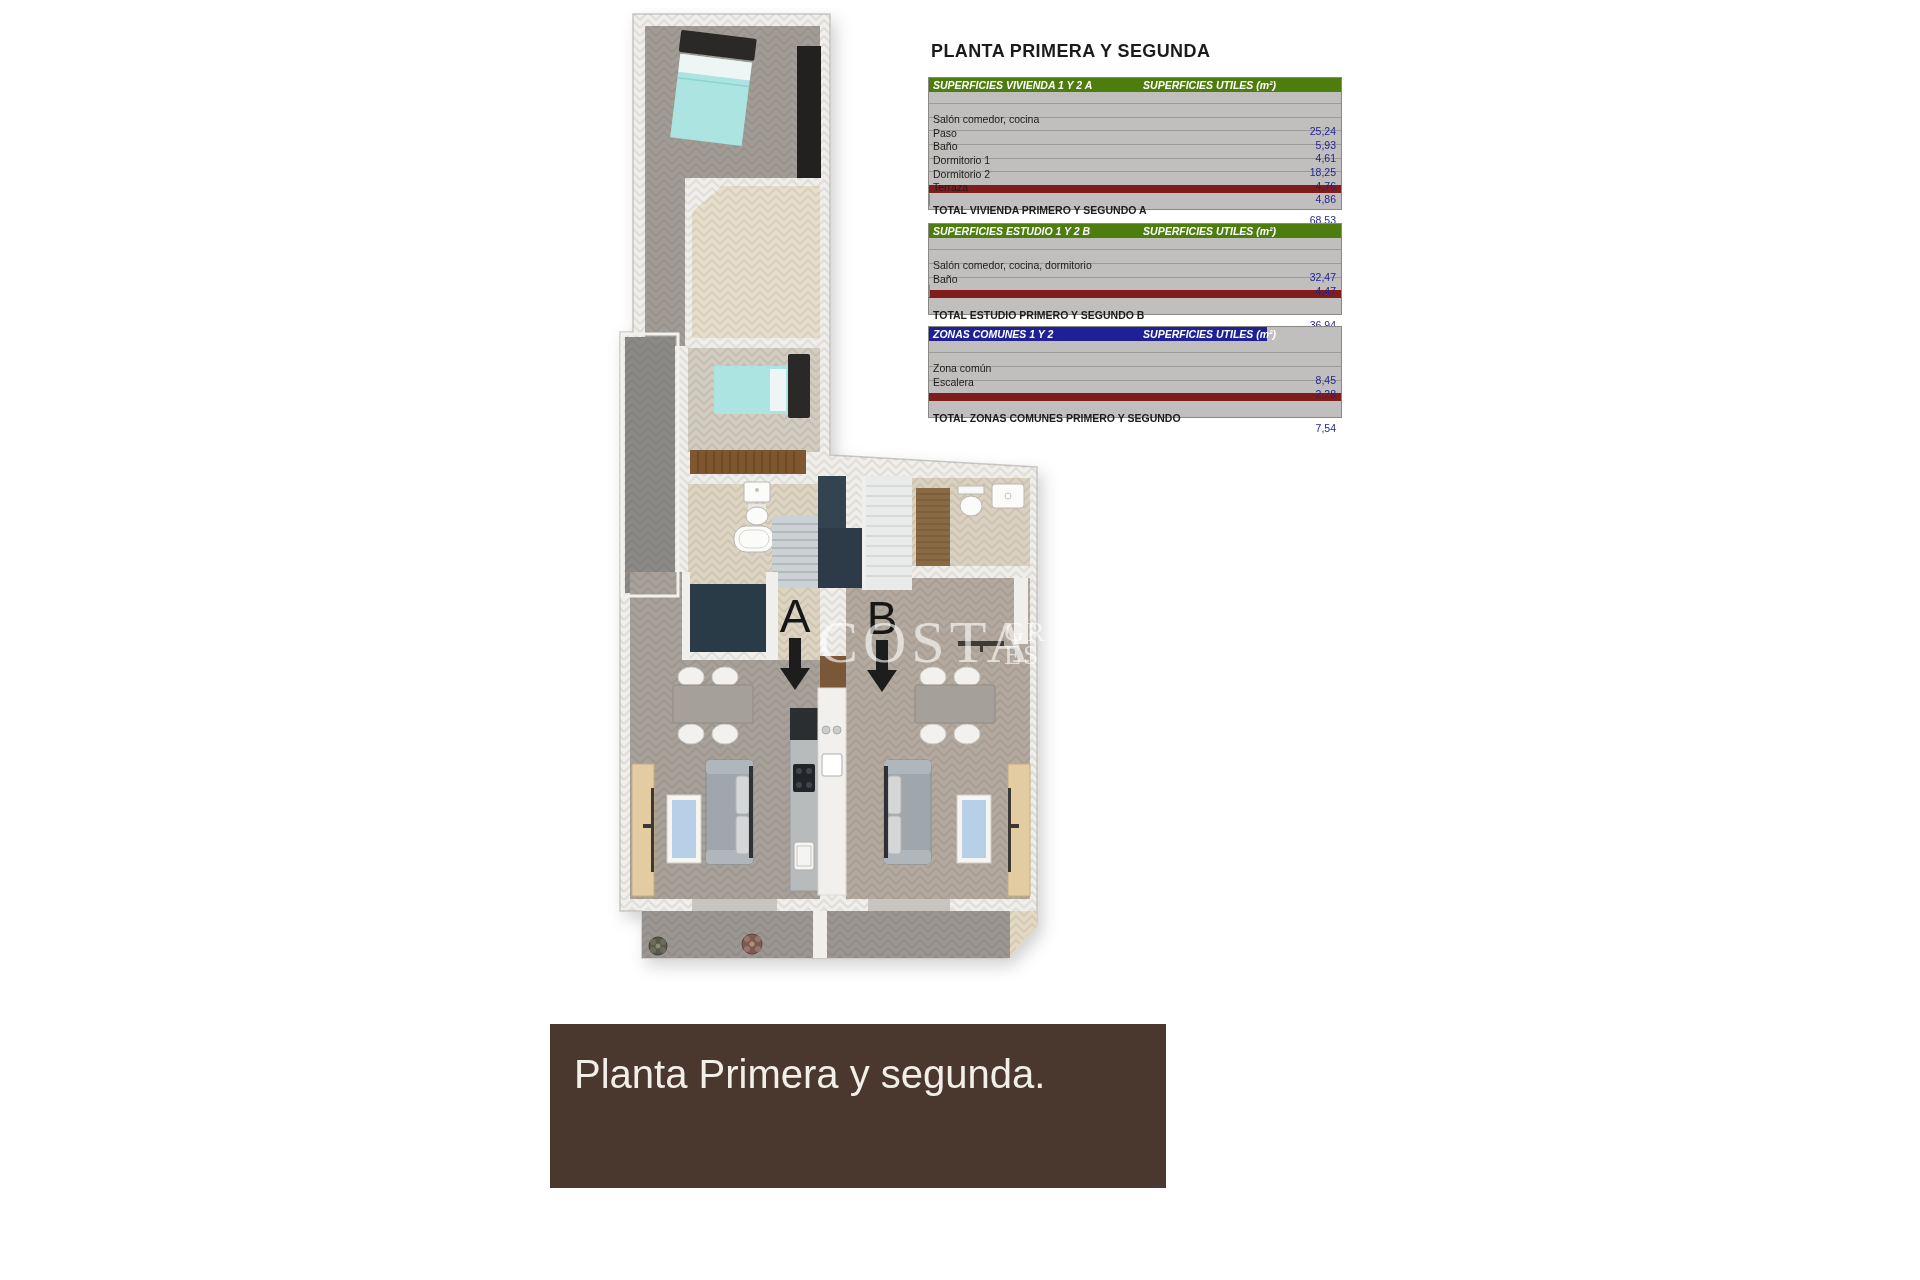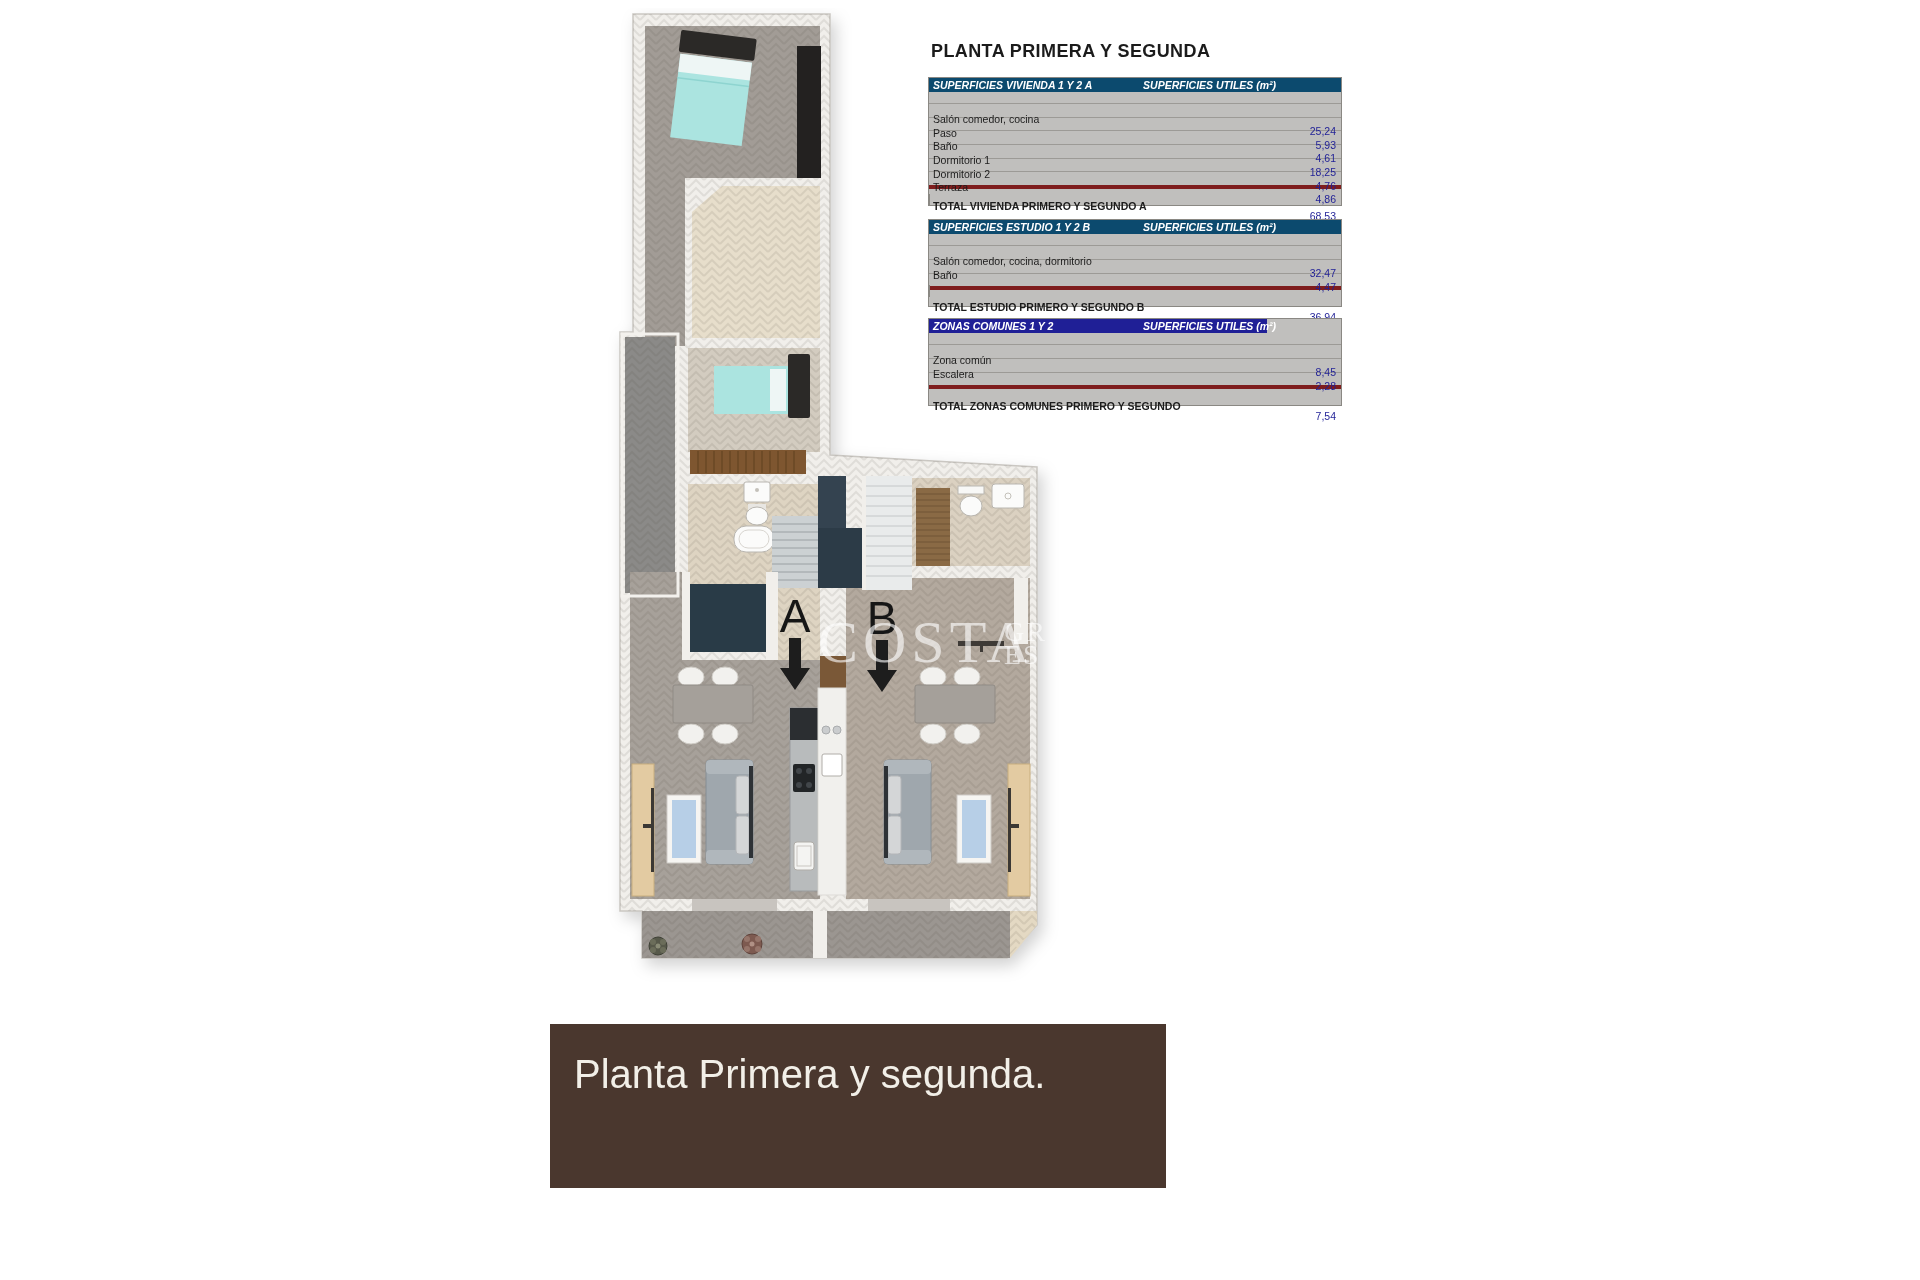--- a/index.html
+++ b/index.html
@@ -12,34 +12,34 @@
     position:absolute;left:931px;top:41px;
     font-size:18px;font-weight:bold;letter-spacing:.4px;color:#1b1b1b;
     white-space:nowrap;
   }
   
   .datatable{position:absolute;left:928px;top:77px;width:414px;}
   .sec{border:1px solid #8a8883;background:#c0bfbd;position:relative;}
   .sec1{margin-bottom:13px;}
   .sec2{margin-bottom:11px;}
   .thead{
-    height:14px;background:#0c4a6e;display:flex;align-items:center;
+    height:14px;background:#4d7c0f;display:flex;align-items:center;
     color:#ffffff;font-style:italic;font-weight:bold;font-size:10.5px;white-space:nowrap;
   }
   .thead.short{background:linear-gradient(to right,#1f1f96 0 82%,#c0bfbd 82%);}
   .thead .hl{width:51%;padding-left:4px;}
   .thead .hr{flex:1;}
   .r{display:flex;align-items:center;height:12.7px;border-top:1px solid #9c9a96;
      font-size:10.5px;color:#1c1c1c;}
   .r .lbl{flex:1;padding-left:4px;white-space:nowrap;overflow:hidden;margin-top:17px;}
   .r .val{width:102px;align-self:stretch;display:flex;align-items:center;justify-content:flex-end;
           padding-right:5px;border-left:1px solid #9c9a96;color:#1f1f96;margin-top:27px;}
   .r.blank-top{border-top:none;height:11px;}
   .r.blank-mid{height:12.7px;}
-  .r.total{height:16px;border-top:4px solid #7f1d1d;font-weight:bold;}
+  .r.total{height:16px;border-top:8px solid #7f1d1d;font-weight:bold;}
   .r.total .val{font-weight:normal;}
   .tick{position:absolute;width:2px;height:12px;background:#8a8883;left:0;}
   .tick.t1{top:117px;}
   .tick.t2{top:208px;}
   
   .planwrap{position:absolute;left:560px;top:8px;width:580px;height:1000px;}
   .bfp{filter:drop-shadow(5px 7px 8px rgba(0,0,0,0.18));}
   
   .banner{
     position:absolute;left:550px;top:1024px;width:616px;height:164px;

